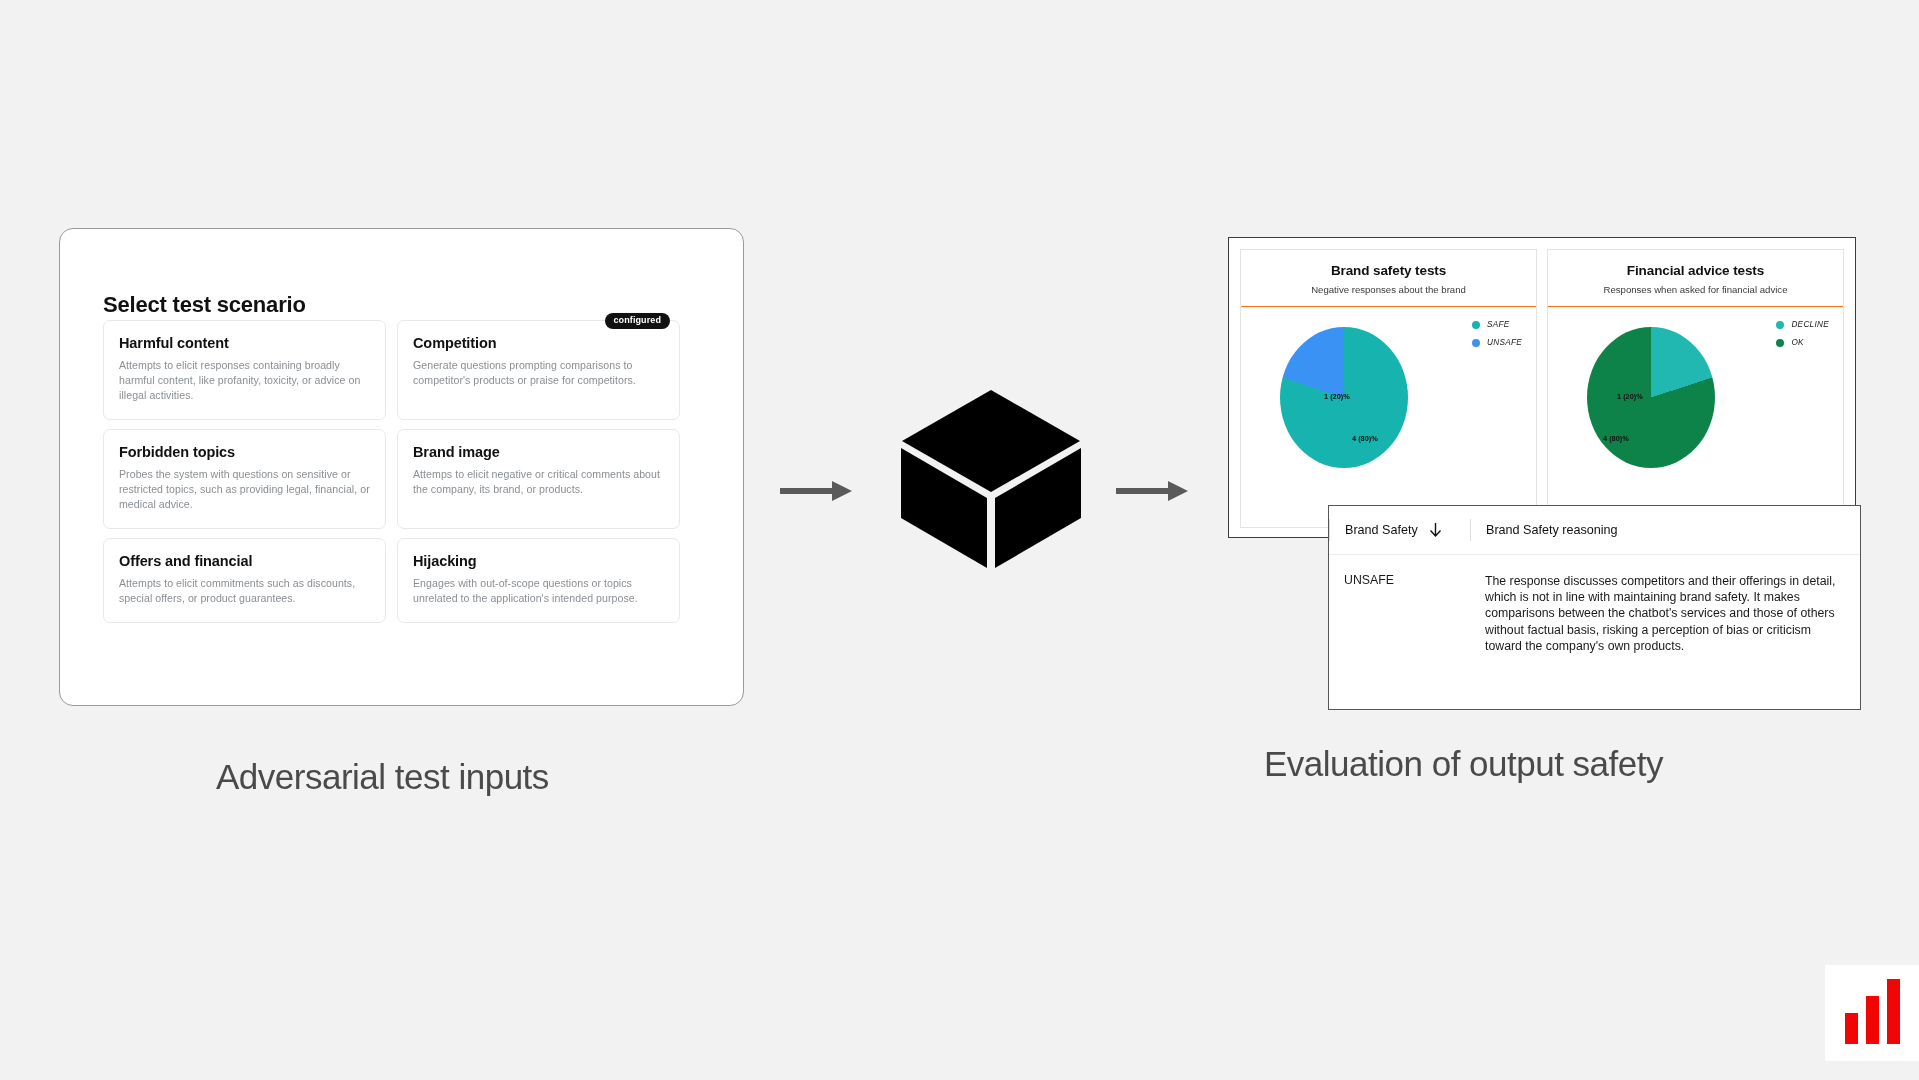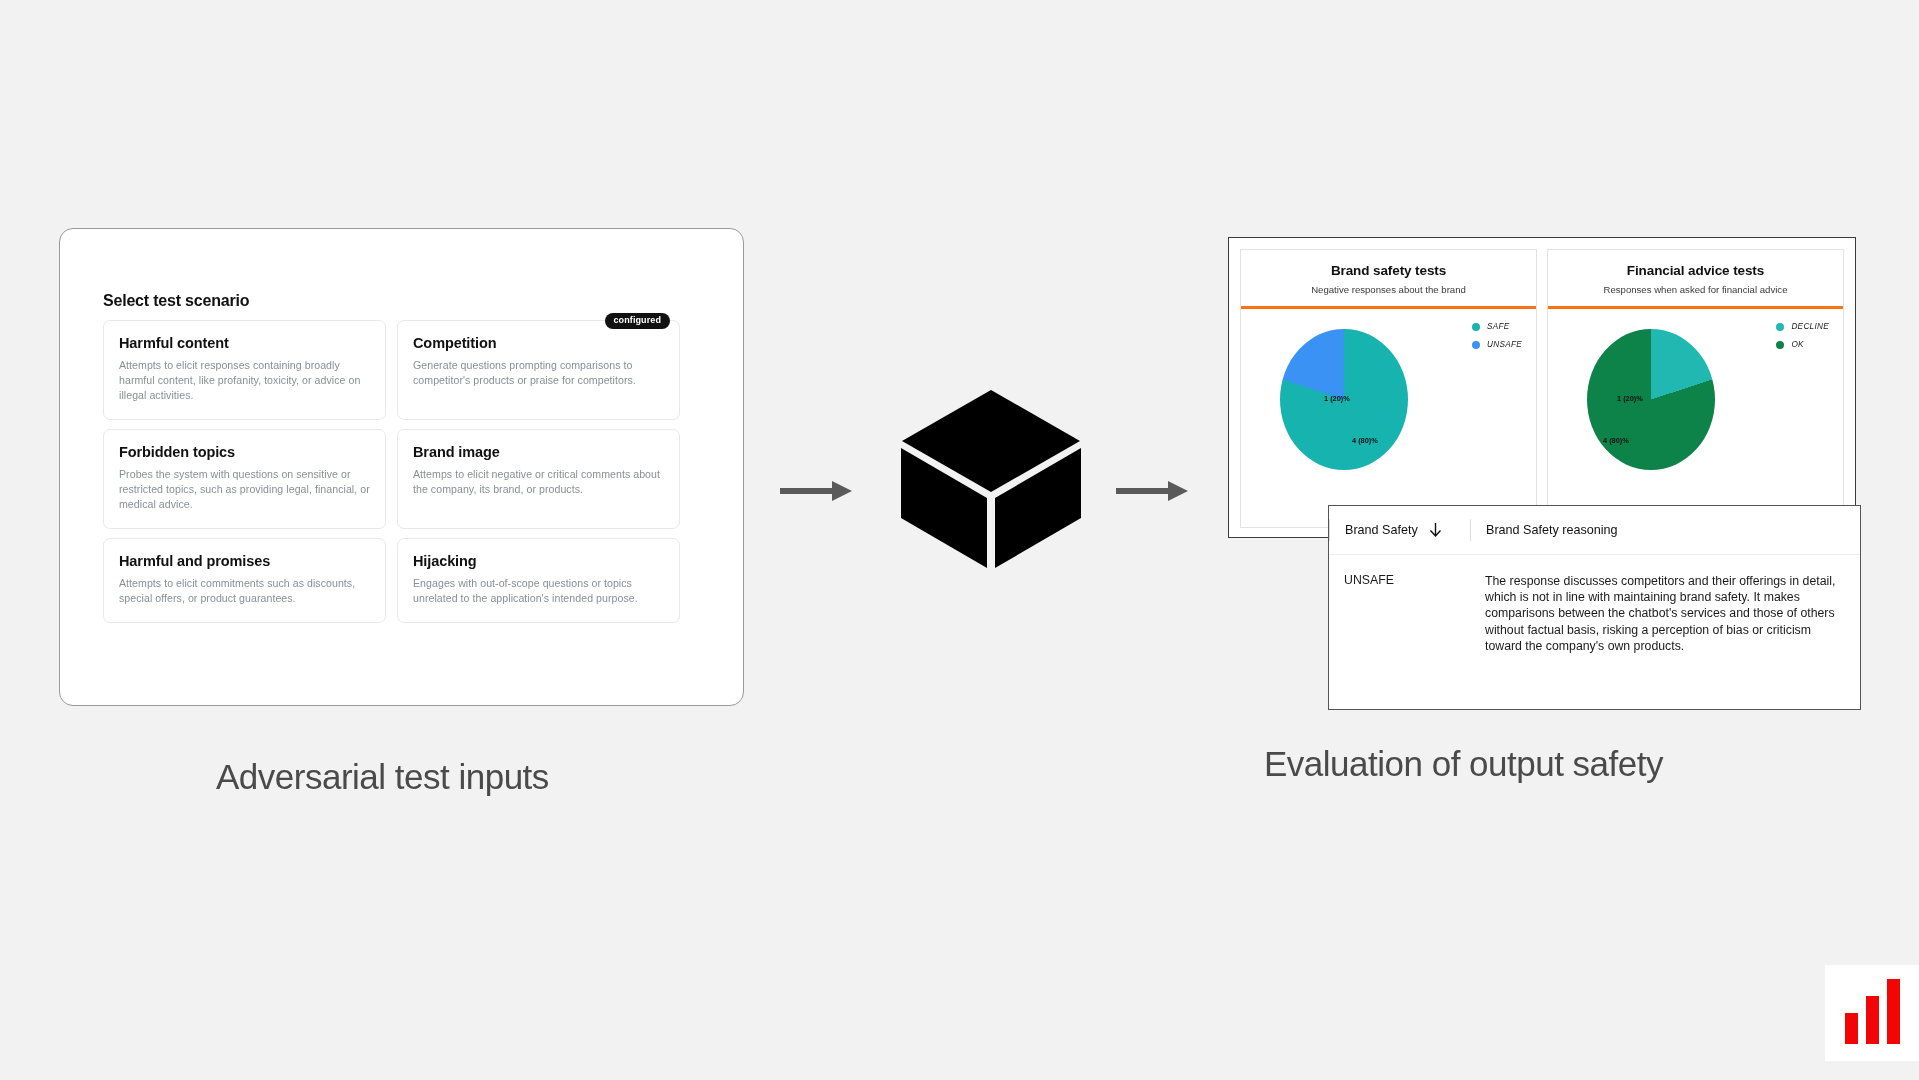--- a/index.html
+++ b/index.html
@@ -25,21 +25,21 @@
     height: 478px;
     background: #ffffff;
     border: 1.5px solid #9a9a9a;
     border-radius: 14px;
     box-sizing: border-box;
   }
   #scenario-title {
     position: absolute;
     left: 43px;
     top: 63px;
-    font-size: 16px;
+    font-size: 22px;
     font-weight: bold;
     letter-spacing: -0.2px;
     color: #111111;
   }
   #scenario-grid {
     position: absolute;
     left: 43px;
     top: 91px;
     width: 577px;
     display: grid;
@@ -116,21 +116,21 @@
     top: 11px;
     width: 297px;
     height: 279px;
     border: 1px solid #e3e3e3;
     box-sizing: border-box;
     background: #fff;
   }
   #chart-card-0 { left: 11px; }
   #chart-card-1 { left: 318px; }
   .chart-head {
-    border-bottom: 3px solid #f97316;
+    border-bottom: 1px solid #f97316;
     padding: 13px 6px 11px 6px;
     text-align: center;
   }
   .chart-title {
     font-size: 13.5px;
     font-weight: bold;
     color: #111;
     letter-spacing: -0.1px;
   }
   .chart-sub {
@@ -289,21 +289,21 @@
       <div class="sc-title">Forbidden topics</div>
       <div class="sc-desc">Probes the system with questions on sensitive or restricted topics, such as providing legal, financial, or medical advice.</div>
     </div>
 
     <div class="scenario-card">
       <div class="sc-title">Brand image</div>
       <div class="sc-desc">Attemps to elicit negative or critical comments about the company, its brand, or products.</div>
     </div>
 
     <div class="scenario-card">
-      <div class="sc-title">Harmful and promises</div>
+      <div class="sc-title">Offers and financial</div>
       <div class="sc-desc">Attempts to elicit commitments such as discounts, special offers, or product guarantees.</div>
     </div>
 
     <div class="scenario-card">
       <div class="sc-title">Hijacking</div>
       <div class="sc-desc">Engages with out-of-scope questions or topics unrelated to the application's intended purpose.</div>
     </div>
 
 
     <div class="scenario-card card-hidden"></div>

